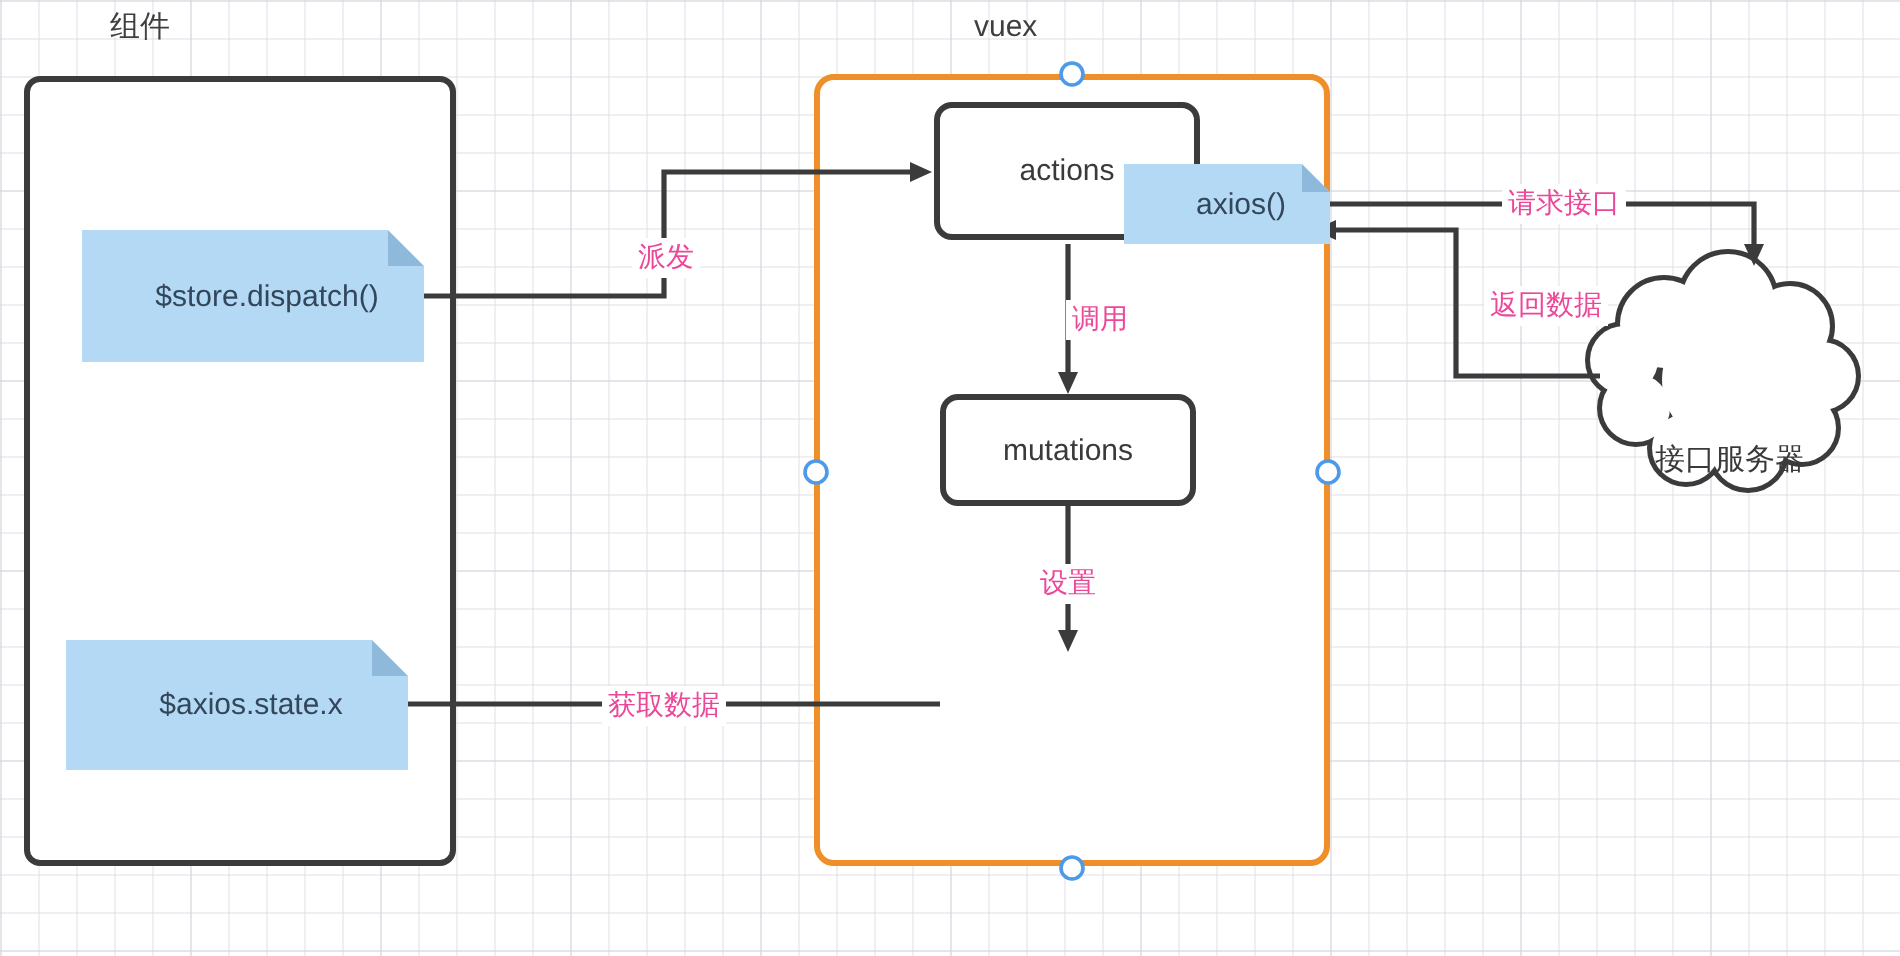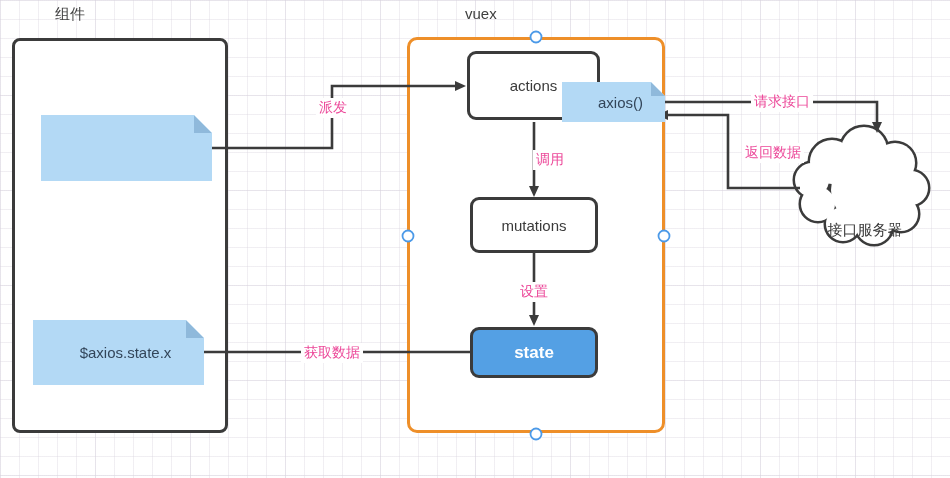--- a/index.html
+++ b/index.html
@@ -57,21 +57,21 @@
     position:absolute;left:760px;top:438px;width:180px;text-align:right;
     font-size:17px;color:#c9c9c9;letter-spacing:1px;z-index:4;
   }
 </style>
 </head>
 <body>
 
 <div class="canvas">
 
   <div class="group-label" style="left:55px;width:90px;">组件</div>
-  <div class="group-label" style="left:465px;width:80px;">vuex</div>
+  <div class="group-label" style="left:487px;width:80px;">vuex</div>
 
   <div class="group-box" style="left:12px;top:38px;width:216px;height:395px;"></div>
   <div class="group-box orange" style="left:407px;top:37px;width:258px;height:396px;"></div>
 
   <svg id="svg-layer" width="950" height="478" viewBox="0 0 950 478">
     <defs>
       <marker id="arw" markerWidth="12" markerHeight="10" refX="3" refY="5" orient="auto" markerUnits="userSpaceOnUse">
         <path d="M0 0 L11 5 L0 10 Z" fill="#3b3b3b"></path>
       </marker>
     </defs>
@@ -113,47 +113,45 @@
     <g>
       <circle class="handle" cx="536" cy="37" r="5.5"></circle>
       <circle class="handle" cx="408" cy="236" r="5.5"></circle>
       <circle class="handle" cx="664" cy="236" r="5.5"></circle>
       <circle class="handle" cx="536" cy="434" r="5.5"></circle>
     </g>
   </svg>
 
   <div class="note big" style="left:41px;top:115px;width:157px;height:66px;">
     <span class="fold"></span>
+    <span class="note-text">$store.dispatch()</span>
   </div>
 
   <div class="note big" style="left:33px;top:320px;width:157px;height:65px;">
     <span class="fold"></span>
     <span class="note-text">$axios.state.x</span>
   </div>
 
   <div class="node" style="left:467px;top:51px;width:133px;height:69px;">
     <span>actions</span>
   </div>
 
   <div class="note small" style="left:562px;top:82px;width:89px;height:40px;">
     <span class="fold"></span>
     <span class="note-text">axios()</span>
   </div>
 
   <div class="node" style="left:470px;top:197px;width:128px;height:56px;">
     <span>mutations</span>
   </div>
 
-  <div class="node state-node" style="left:470px;top:327px;width:128px;height:51px;">
-    <span>state</span>
-  </div>
 
   <div class="cloud-label" style="left:865px;top:190px;">接口服务器</div>
 
-  <div class="edge-label" style="left:333px;top:108px;">派发</div>
+  <div class="edge-label" style="left:333px;top:129px;">派发</div>
   <div class="edge-label" style="left:550px;top:160px;">调用</div>
   <div class="edge-label" style="left:534px;top:292px;">设置</div>
   <div class="edge-label" style="left:332px;top:353px;">获取数据</div>
   <div class="edge-label" style="left:782px;top:102px;">请求接口</div>
   <div class="edge-label" style="left:728px;top:153px;margin-left:45px;">返回数据</div>
 
 
 </div>
 
 </body></html>

